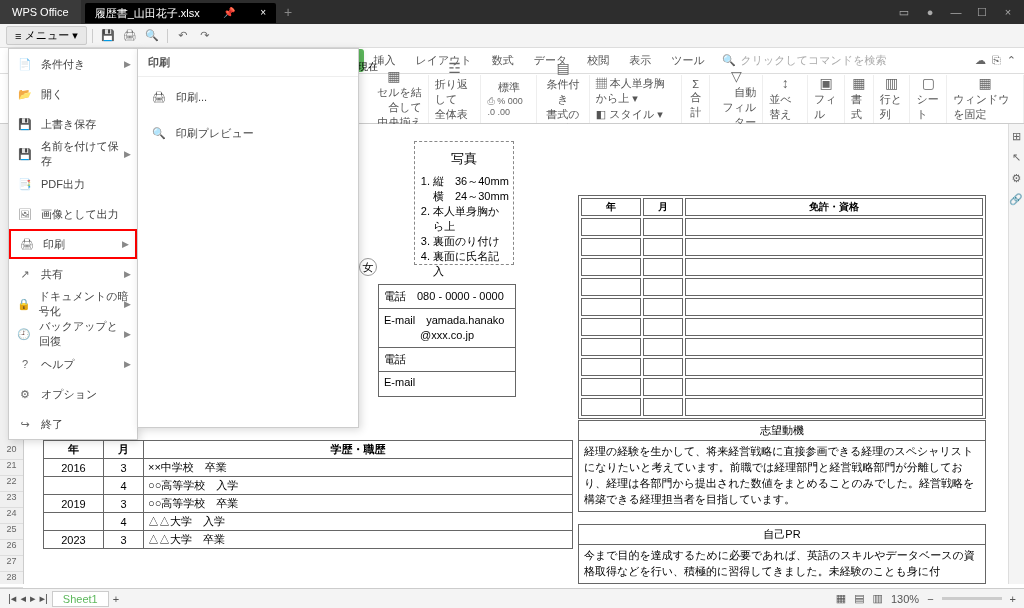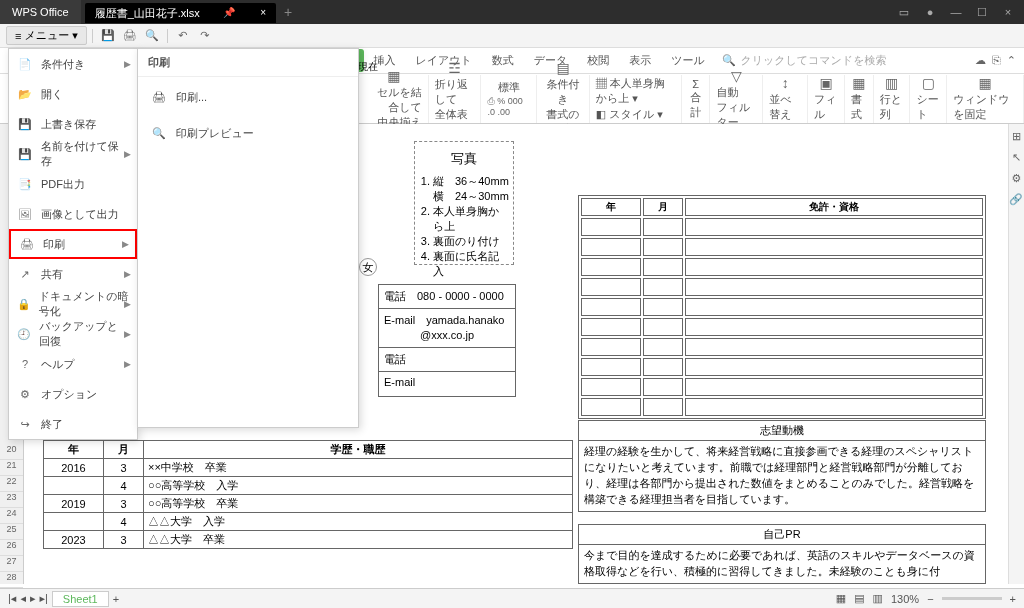--- a/index.html
+++ b/index.html
@@ -136,21 +136,21 @@
   <div class="rgrp" style="align-items:flex-start">
       <span>▦ <span>本人単身胸から上</span> ▾</span>
       <span>◧ <span>スタイル</span> ▾</span>
     </div>
   <div class="rgrp">
       <span style="white-space:pre-line;text-align:center">Σ
 合計</span>
     </div>
   <div class="rgrp">
       <span class="ricn">▽</span>
-      <span style="white-space:pre-line;text-align:left">自動
+      <span style="white-space:pre-line;text-align:right">自動
 フィルター</span>
     </div>
   <div class="rgrp">
       <span class="ricn">↕</span>
       <span>並べ替え</span>
     </div>
   <div class="rgrp">
       <span class="ricn">▣</span>
       <span>フィル</span>
     </div>

